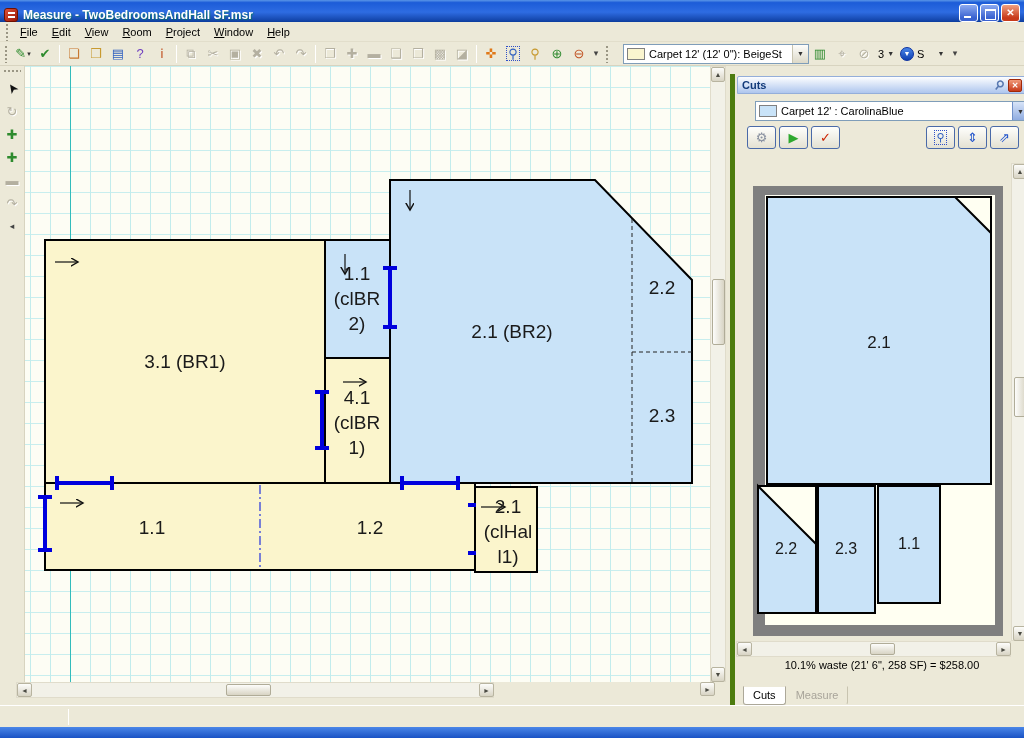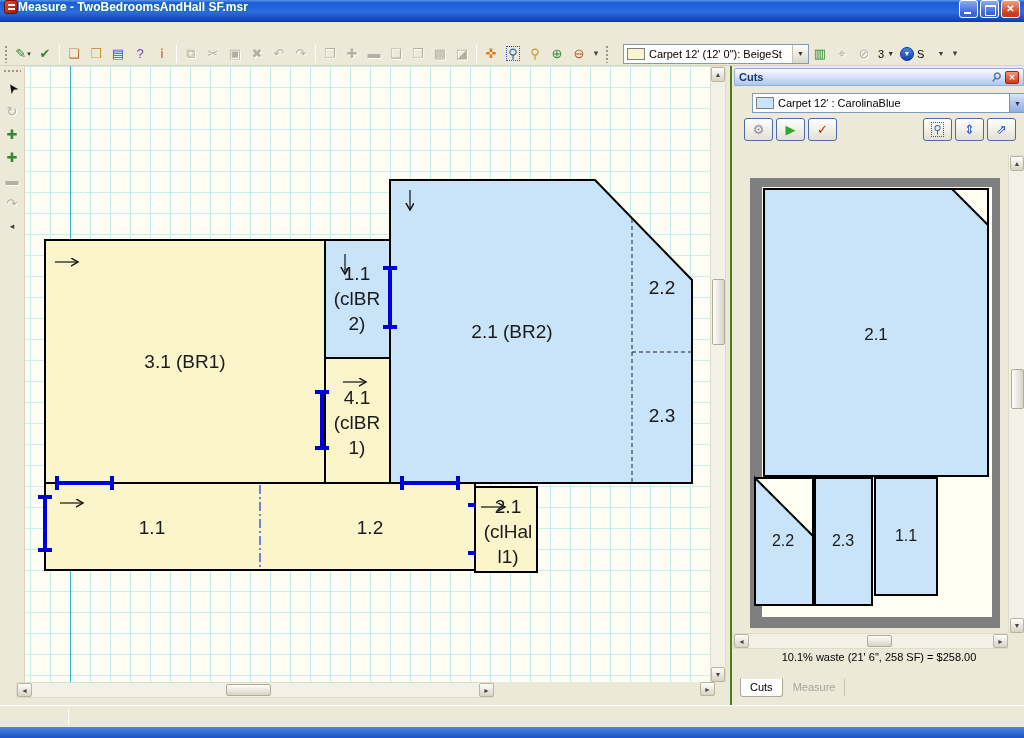--- a/index.html
+++ b/index.html
@@ -2,21 +2,21 @@
 <html><head>
 <meta charset="utf-8">
 <style>
   * { margin:0; padding:0; box-sizing:border-box; }
   body { font-family:"Liberation Sans",sans-serif; background:#000; }
   .window { position:relative; width:1024px; height:738px; background:#ECE9D8; overflow:hidden; font-size:11px; color:#000; }
 
   
   .titlebar { position:absolute; left:0; top:0; width:1024px; height:22px;
     background:linear-gradient(180deg,#5A96E8 0%,#1C5CD8 12%,#2E6CE2 55%,#1446AC 92%,#0A3C9C 100%);
-    display:flex; align-items:flex-start; padding:0 4px; }
+    display:flex; align-items:flex-end; padding:0 4px; gap:5px; }
   .appicon { width:14px; height:14px; border-radius:3px; background:linear-gradient(135deg,#E05038,#981808);
     border:1px solid #701000; position:relative; }
   .appicon::after { content:""; position:absolute; left:3px; top:3px; width:7px; height:2px; background:#fff;
     box-shadow:0 4px 0 #fff; }
   .wtitle { color:#fff; font-weight:bold; font-size:12px; text-shadow:1px 1px 1px #0838; flex:1; }
   .winbtns { display:flex; gap:2px; }
   .wbtn { width:19px; height:18px; border-radius:3px; border:1px solid #fff;
     background:linear-gradient(180deg,#8CAAF0,#3A62D0 80%); position:relative; cursor:pointer; }
   .wbtn.close { background:linear-gradient(180deg,#F0A080,#C83A1A 80%); color:#fff; font-size:10px; font-weight:bold;
     text-align:center; line-height:16px; }
@@ -69,22 +69,22 @@
 
   
   .sbtrack { position:absolute; background:#F2F1E8; border:1px solid #E0DCCB; }
   .sbbtn { position:absolute; background:linear-gradient(180deg,#FDFDFB,#D8D4C4); border:1px solid #B8B4A0;
     border-radius:2px; display:flex; align-items:center; justify-content:center; font-size:7px; color:#4A4A42; cursor:pointer; }
   .sbthumb { position:absolute; background:linear-gradient(90deg,#FDFDFB,#D8D4C4); border:1px solid #B0AC98;
     border-radius:2px; cursor:pointer; }
   .sbthumb.h { background:linear-gradient(180deg,#FDFDFB,#D8D4C4); }
 
   
-  .cutspanel { position:absolute; left:730px; top:66px; width:294px; height:639px; background:#ECE9D8;
-    border-left:2px solid #4d7c0f; }
+  .cutspanel { position:absolute; left:730px; top:74px; width:294px; height:639px; background:#ECE9D8;
+    border-left:5px solid #4d7c0f; }
   .ptitle { position:absolute; left:2px; top:2px; width:290px; height:18px;
     background:linear-gradient(180deg,#FDFEFF,#AEC6EE); border:1px solid #94AEDA; border-radius:2px 2px 0 0;
     display:flex; align-items:center; padding:0 4px; font-weight:bold; color:#123A7A; gap:4px; }
   .ptitle .sp { flex:1; }
   .pinicon { color:#5878B0; font-size:12px; transform:rotate(40deg); cursor:pointer; }
   .pclose { width:14px; height:13px; border-radius:2px; background:linear-gradient(180deg,#F09878,#C83A1A);
     border:1px solid #A02808; color:#fff; font-size:8px; font-weight:bold; text-align:center; line-height:12px; cursor:pointer; }
   .pcombo { position:absolute; left:10px; top:27px; width:274px; }
   .pbtns { position:absolute; left:12px; top:52px; width:272px; height:24px; display:flex; gap:3px; }
   .pbtn { width:29px; height:23px; border:1px solid #4A6AA8; border-radius:3px;
@@ -114,20 +114,30 @@
   <div class="titlebar">
     <span class="appicon"></span>
     <span class="wtitle">Measure - TwoBedroomsAndHall SF.msr</span>
     <span class="winbtns">
       <span class="wbtn min"></span>
       <span class="wbtn max"></span>
       <span class="wbtn close">✕</span>
     </span>
   </div>
 
+  <div class="menubar">
+    <span class="grip"></span>
+  <span class="menuitem"><u>F</u>ile</span>
+      <span class="menuitem"><u>E</u>dit</span>
+      <span class="menuitem"><u>V</u>iew</span>
+      <span class="menuitem"><u>R</u>oom</span>
+      <span class="menuitem"><u>P</u>roject</span>
+      <span class="menuitem"><u>W</u>indow</span>
+      <span class="menuitem"><u>H</u>elp</span>
+    </div>
 
   <div class="toolbar">
     <span id="tb-buttons" style="display:flex;align-items:center;">
         <span class="grip"></span>
         <span class="tbtn">
           <span style="color: rgb(46, 139, 46);">✎</span>
           <span class="dd">▾</span>
         </span>
         <span class="tbtn">
           <span style="color: rgb(46, 139, 46);">✔</span>

